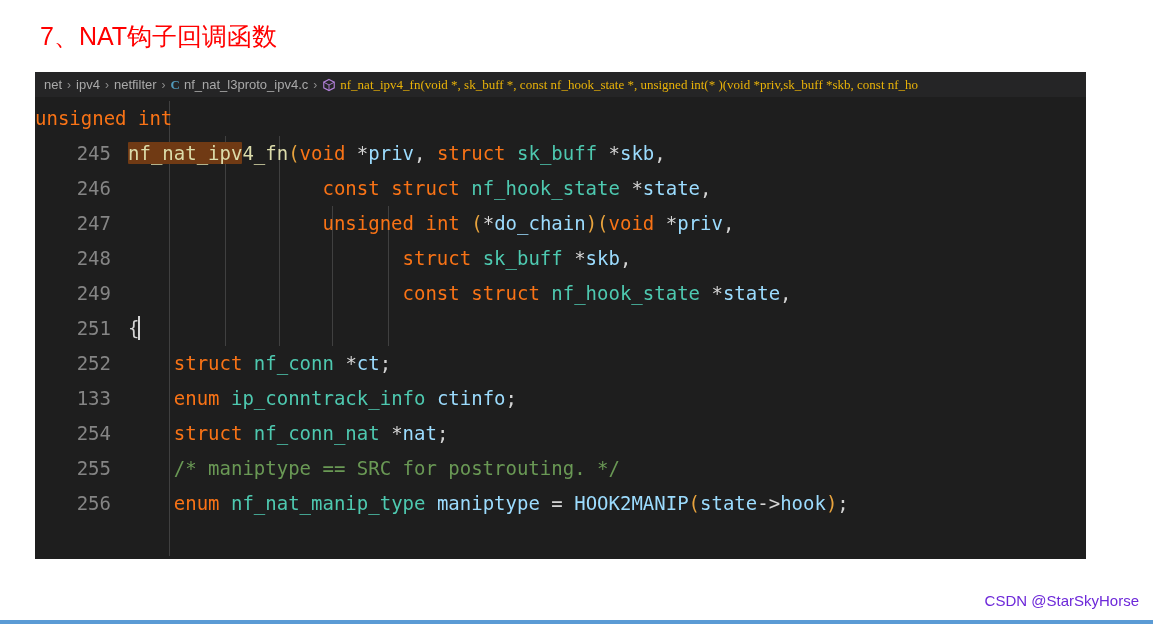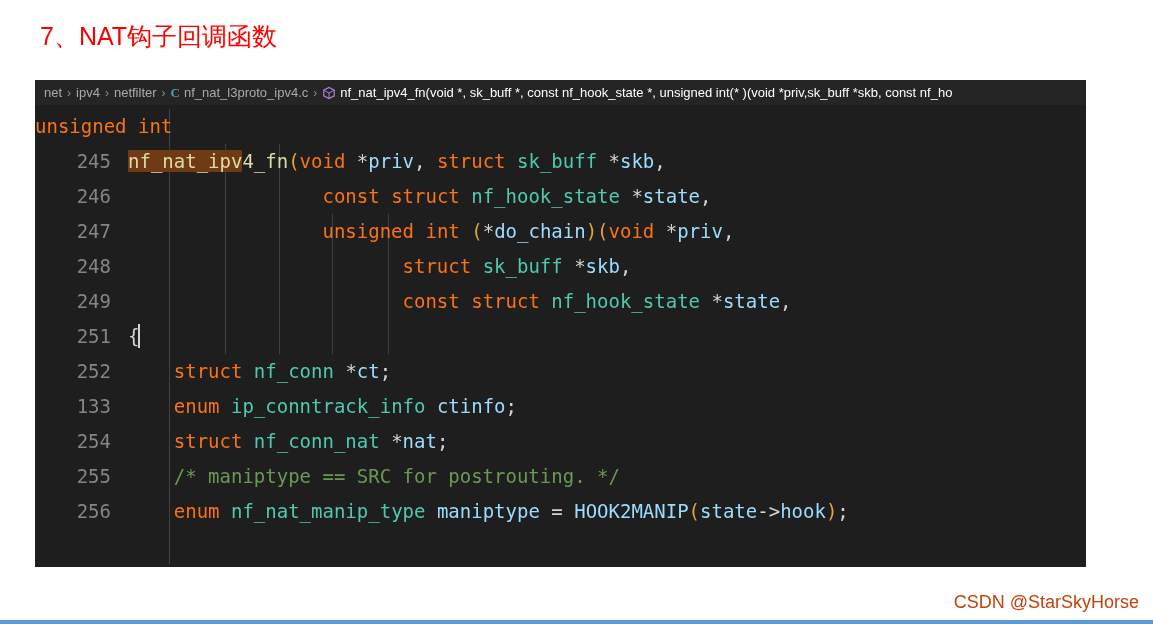--- a/index.html
+++ b/index.html
@@ -26,21 +26,21 @@
     font-size: 25px;
     color: #FF0000;
     letter-spacing: 0px;
     white-space: nowrap;
   }
 
   
   .editor {
     position: absolute;
     left: 35px;
-    top: 80px;
+    top: 72px;
     width: 1051px;
     height: 487px;
     background: #1E1E1E;
     overflow: hidden;
   }
 
   
   .breadcrumb {
     position: relative;
     height: 25px;
@@ -66,21 +66,21 @@
     align-items: center;
   }
   .c-icon { display: inline-flex; align-items: center; margin-right: 4px; }
   .c-letter {
     color: #519aba;
     font-weight: bold;
     font-size: 13px;
     font-family: "Liberation Serif", serif;
     margin-right: 4px;
   }
-  .crumb-sym { color: #ffffff; }
+  .crumb-sym { color: #eab308; font-family: Liberation Serif, serif; }
 
   
   .code-area {
     position: relative;
     background: #1E1E1E;
     height: 462px;
     padding-top: 4px;
     font-family: "DejaVu Sans Mono", monospace;
     font-size: 19px;
     line-height: 35px;
@@ -138,22 +138,22 @@
     background: #d4d4d4;
     vertical-align: -5px;
     margin-left: -1px;
   }
 
   
   .watermark {
     position: absolute;
     right: 14px;
     top: 592px;
-    color: #c2410c;
-    font-size: 18px;
+    color: #6d28d9;
+    font-size: 15px;
     font-family: "Liberation Sans", sans-serif;
     white-space: nowrap;
   }
 
   .bottom-rule {
     position: absolute;
     left: 0; right: 0;
     bottom: 0;
     height: 4px;
     background: #5B9BD5;

